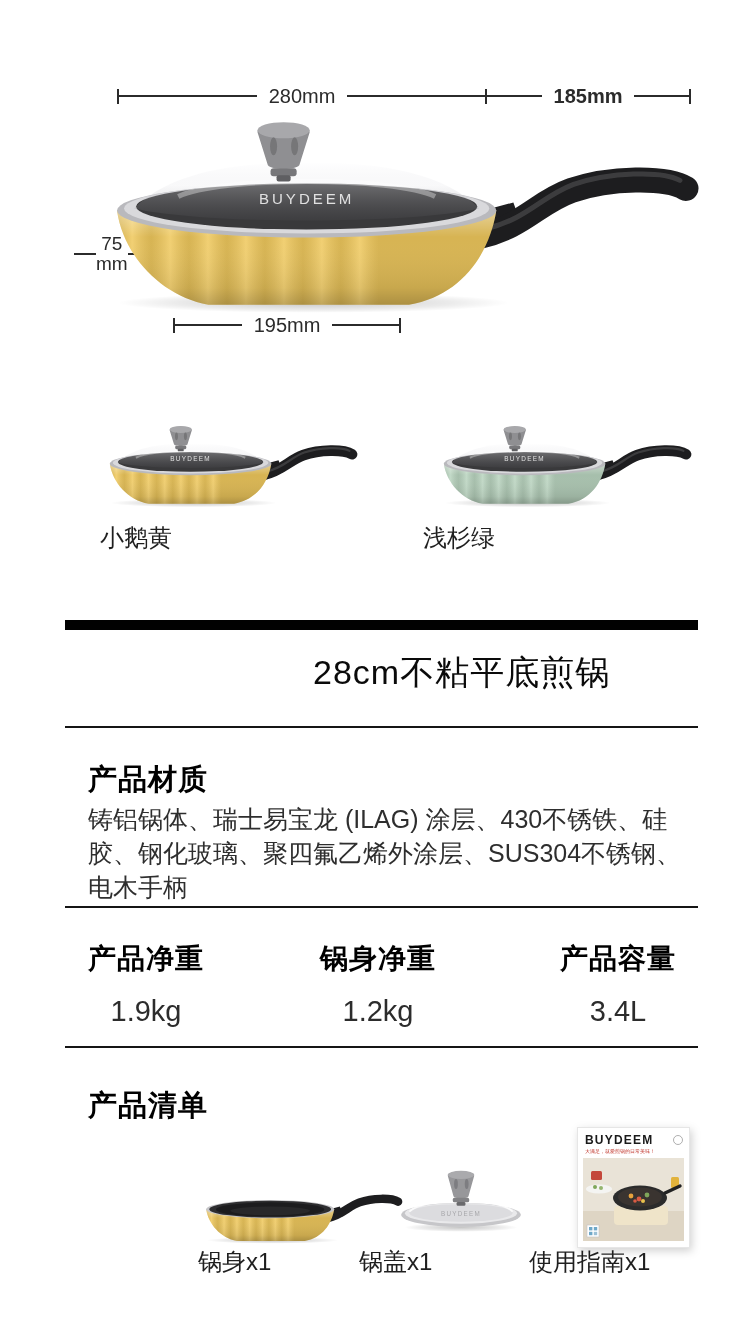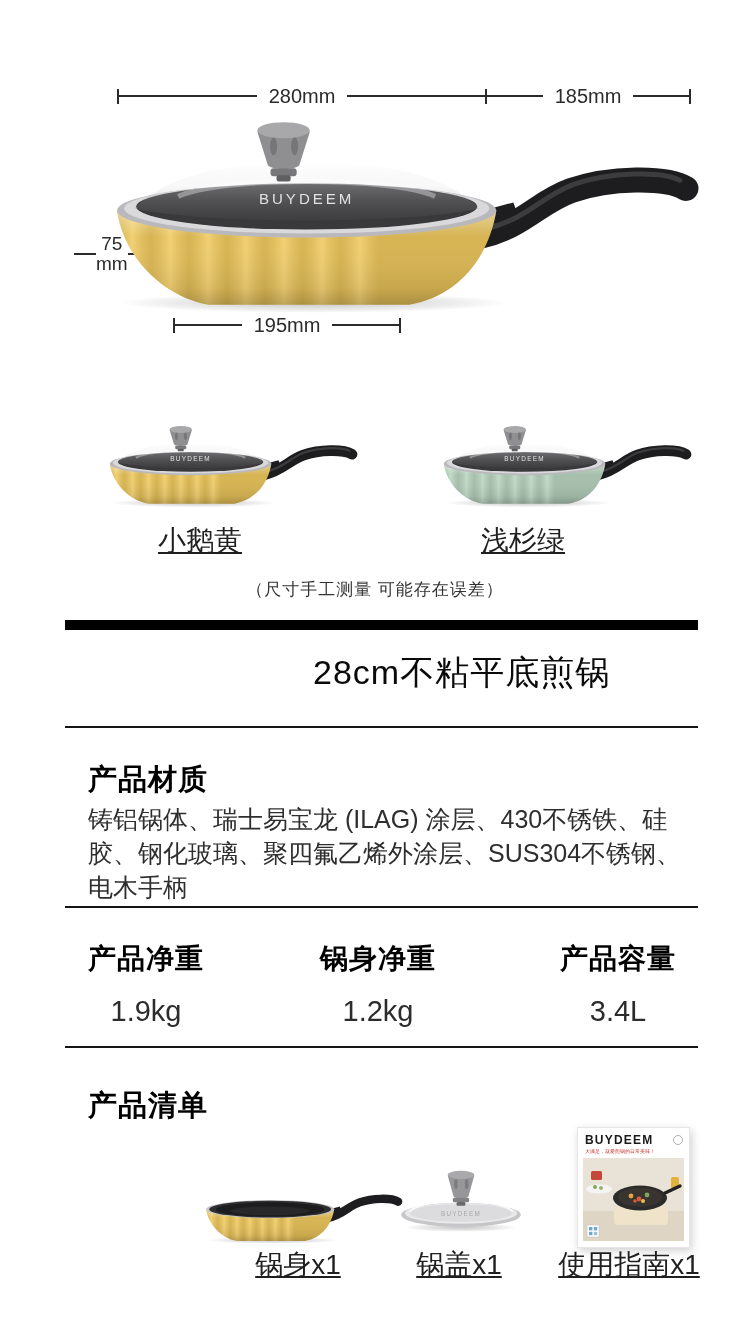--- a/index.html
+++ b/index.html
@@ -14,21 +14,21 @@
   .dim-h .tick { width:2px; height:15px; background:#2b2b2b; flex:0 0 auto; }
   .dim-h .seg { display:flex; align-items:center; height:16px; }
   .dim-h .line { height:2px; background:#2b2b2b; flex:1 1 auto; }
   .dim-h .lbl { font-size:20px; color:#2b2b2b; padding:0 12px; white-space:nowrap; }
   .dim-v { position:absolute; display:flex; flex-direction:row; align-items:center; width:28px; }
   .dim-v .htick { height:2px; width:22px; background:#2b2b2b; flex:0 0 auto; }
   .dim-v .vline { width:2px; background:#2b2b2b; flex:1 1 auto; }
   .dim-v .lbl { font-size:19px; line-height:20px; color:#2b2b2b; text-align:center; padding:3px 0; }
   
   .pan { position:absolute; }
-  .variant-label, .item-label { position:absolute; width:200px; text-align:center; font-size:28px; color:#1f1f1f;text-decoration:underline; }
+  .variant-label, .item-label { position:absolute; width:200px; font-size:24px; color:#1f1f1f; }
   .note { position:absolute; left:0; right:0; top:578px; text-align:center; font-size:17px; color:#333; letter-spacing:1px; }
   
   .bar { position:absolute; left:65px; top:620px; width:633px; height:10px; background:#010101; }
   .rule { position:absolute; left:65px; width:633px; height:2px; background:#151515; }
   .h-bold { position:absolute; font-weight:800; color:#000; letter-spacing:1px; }
   .name-label { left:88px; top:656px; font-size:30px; }
   .name-value { position:absolute; left:313px; top:650px; font-size:34px; font-weight:500; color:#0a0a0a; letter-spacing:1px; }
   .mat-label  { left:88px; top:760px; font-size:29px; }
   .mat-value  { position:absolute; left:88px; top:802px; width:594px; font-size:25px; line-height:34px; color:#2e2e2e; }
   .spec { position:absolute; top:940px;text-align:center; }
@@ -152,21 +152,21 @@
   </svg>
 
   <div class="dim-h" style="left:117px; top:88px; width:574px;">
     <div class="tick"></div>
     <div class="seg" style="width:366px;">
       <div class="line"></div>
       <div class="lbl">280mm</div>
       <div class="line"></div>
     </div>
     <div class="tick"></div>
-    <div class="seg" style="flex:1;">
+    <div class="seg" style="flex:1;font-weight:bold;">
       <div class="line"></div>
       <div class="lbl">185mm</div>
       <div class="line"></div>
     </div>
     <div class="tick"></div>
   </div>
 
   <div class="dim-v" style="left:74px; top:206px; height:96px;">
     <div class="htick"></div>
     <div class="vline"></div>
@@ -194,21 +194,20 @@
 
   <svg class="pan" style="left:106px; top:424px; width:252px; height:84px; --body:#EFC85C;" viewBox="0 0 590 195">
     <use href="#pan-lid"></use>
   </svg>
   <svg class="pan" style="left:440px; top:424px; width:252px; height:84px; --body:#B9D4BF;" viewBox="0 0 590 195">
     <use href="#pan-lid"></use>
   </svg>
   <div class="variant-label" style="left:100px; top:522px;">小鹅黄</div>
   <div class="variant-label" style="left:423px; top:522px;">浅杉绿</div>
 
-  <div class="note">（尺寸手工测量 可能存在误差）</div>
 
   <div class="bar"></div>
   <div class="name-value">28cm不粘平底煎锅</div>
   <div class="rule" style="top:726px;"></div>
 
   <div class="h-bold mat-label">产品材质</div>
   <div class="mat-value">铸铝锅体、瑞士易宝龙 (ILAG) 涂层、430不锈铁、硅胶、钢化玻璃、聚四氟乙烯外涂层、SUS304不锈钢、电木手柄</div>
   <div class="rule" style="top:906px;"></div>
 
   <div class="spec spec1">

